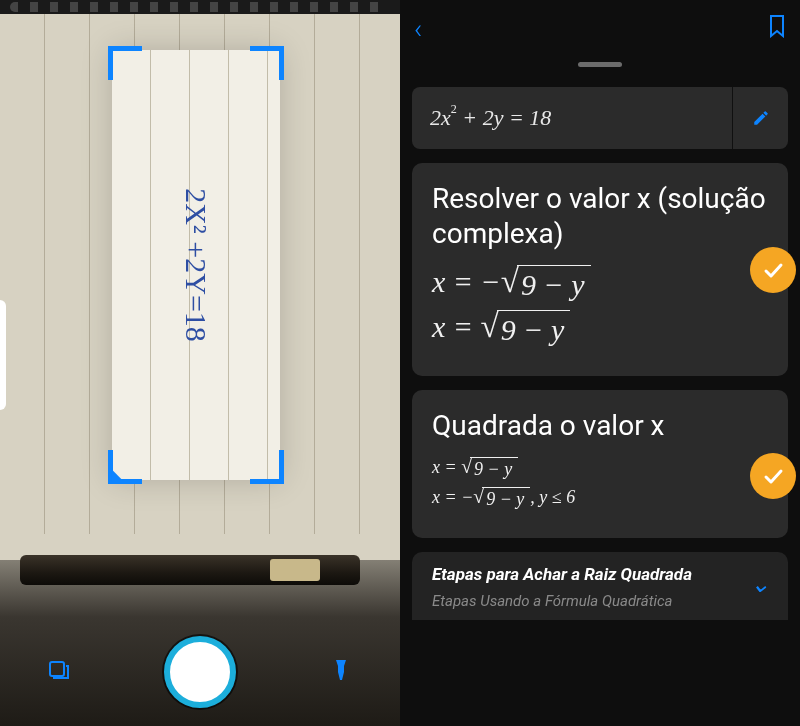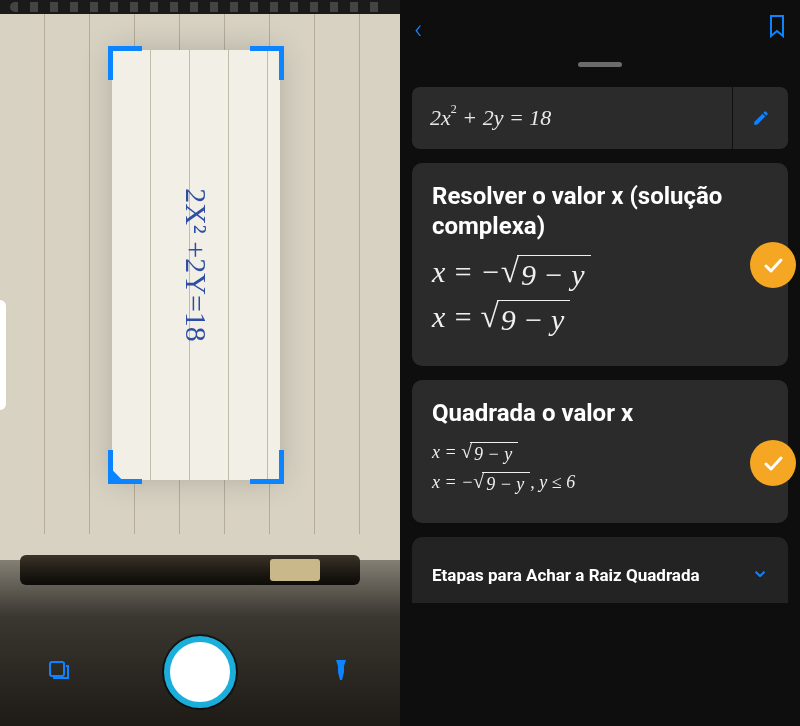--- a/index.html
+++ b/index.html
@@ -173,22 +173,22 @@
     color: #0d84ff;
   }
 
   .card {
     background: #2b2b2b;
     border-radius: 10px;
     padding: 18px 20px 22px 20px;
     position: relative;
   }
   .card h3 {
-    font-size: 24px;
-    font-weight: 700;
+    font-size: 28px;
+    font-weight: 400;
     color: #fff;
     margin-bottom: 14px;
     line-height: 1.25;
   }
   .math-line {
     font-family: "Cambria Math", "Times New Roman", serif;
     color: #f0f0f0;
     margin: 6px 0;
   }
   .math-big { font-size: 30px; font-style: italic; }
@@ -221,22 +221,23 @@
     background: #f5a623;
     border-radius: 50%;
     display: flex; align-items: center; justify-content: center;
     color: #fff;
   }
   .card.small .badge { top: 58%; }
 
   .steps {
     background: #232323;
     border-radius: 10px 10px 0 0;
-    padding: 28px 20px 10px 20px;
+    padding: 12px 20px 10px 20px;
     position: relative;
+    font-style: italic;
   }
   .steps-title {
     font-size: 17px; font-weight: 700; color: #fff; margin-bottom: 8px;
   }
   .steps-sub {
     font-size: 15px; color: #8a8a8a;
   }
   .steps .chev {
     position: absolute; right: 18px; top: 18px;
     color: #0d84ff; font-size: 24px;
@@ -340,17 +341,18 @@
       </div>
       <div class="badge">
         <svg width="24" height="24" viewBox="0 0 24 24" fill="none" stroke="#fff" stroke-width="3" stroke-linecap="round" stroke-linejoin="round">
             <polyline points="5 13 10 18 20 7"></polyline>
           </svg>
       </div>
     </div>
 
     <div class="steps">
       <div class="steps-title">Etapas para Achar a Raiz Quadrada</div>
+      <div class="steps-sub">Etapas Usando a Fórmula Quadrática</div>
       <span class="chev">⌄</span>
     </div>
 
   </div>
 </div>
 
 </body></html>

